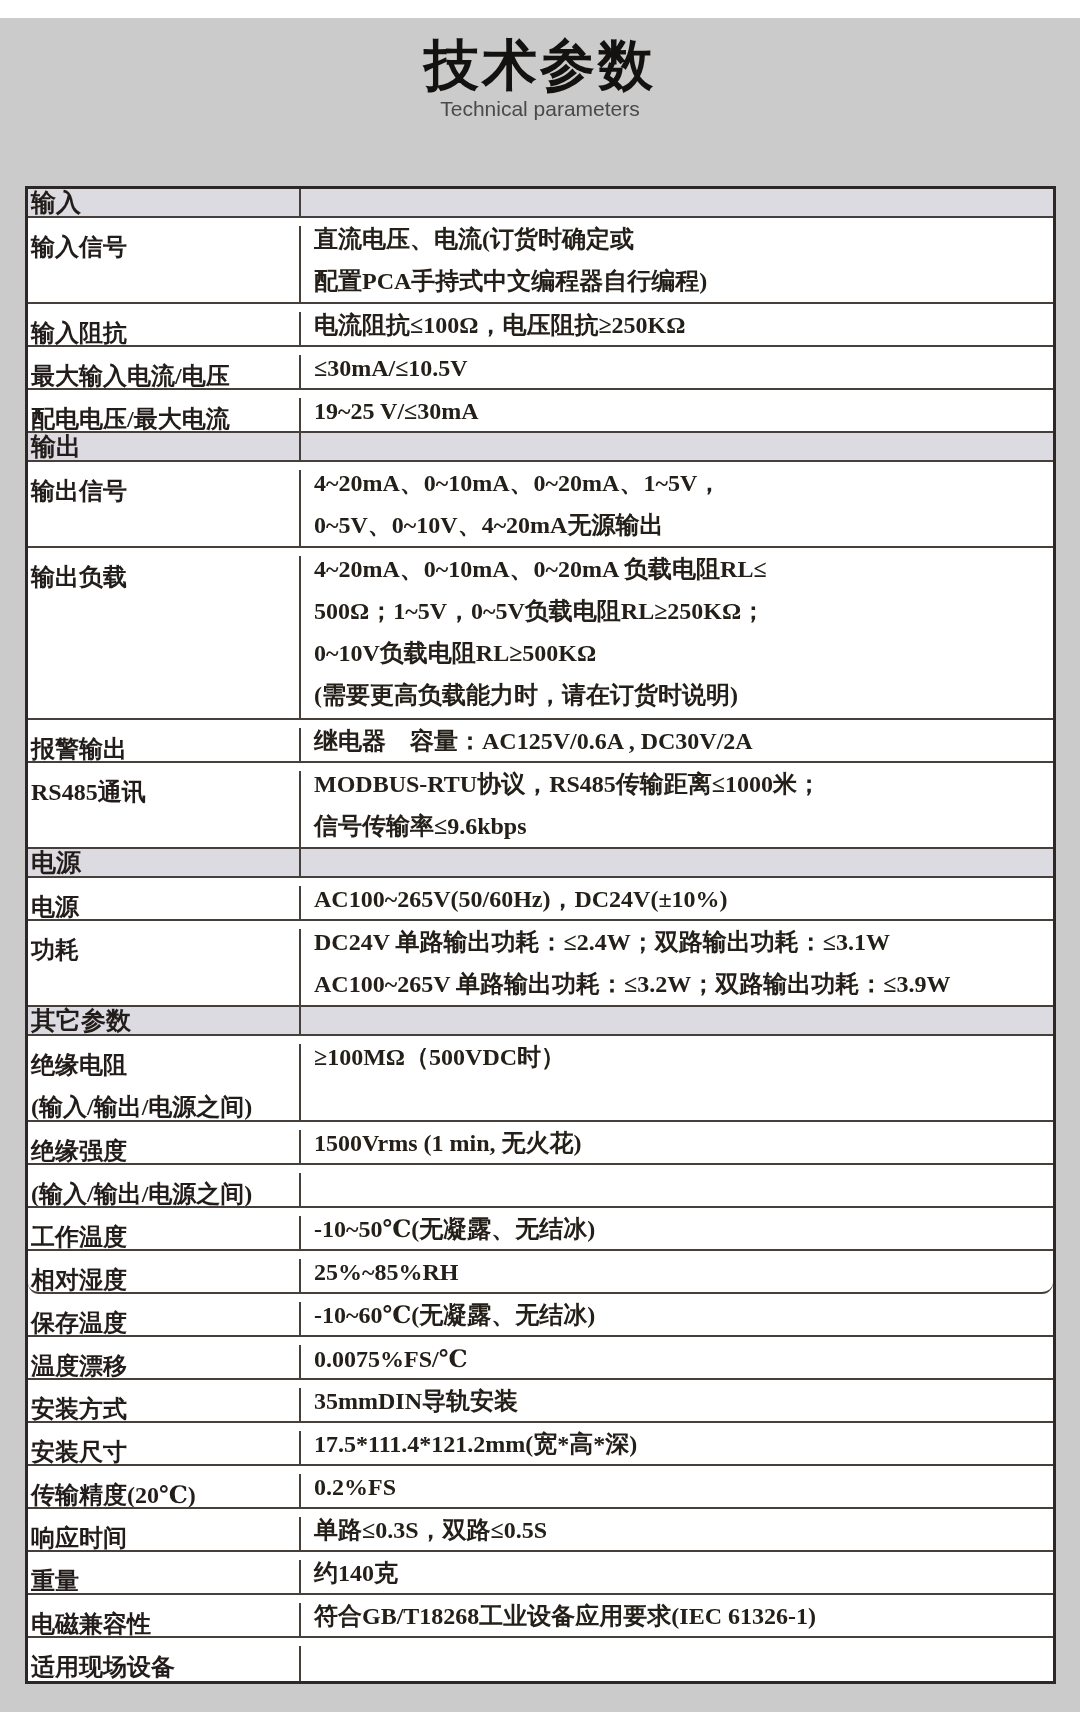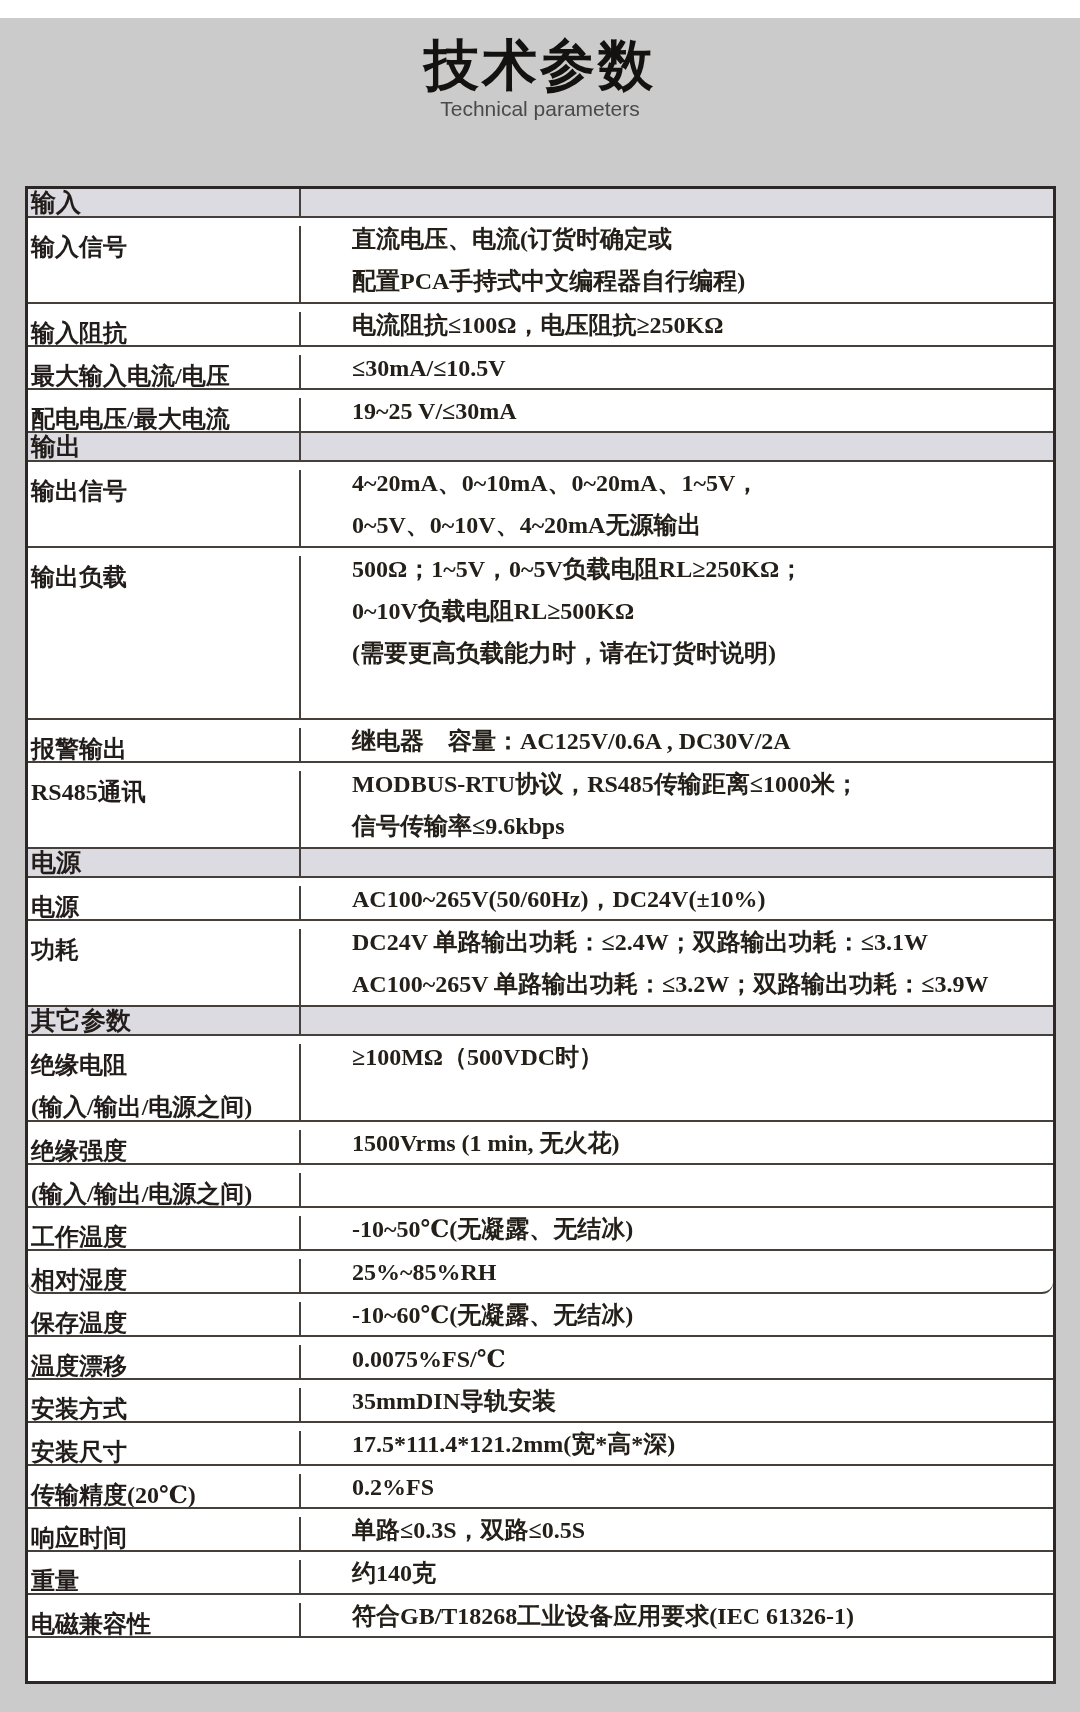--- a/index.html
+++ b/index.html
@@ -26,21 +26,20 @@
   }
   .spec-table{
     position:absolute;left:25px;top:186px;width:1031px;
     border:3px solid #2d2825;background:#ffffff;
     box-sizing:border-box;
   }
   .trow{
     display:flex;box-sizing:border-box;
     border-bottom:2px solid #46403c;
     overflow:hidden;
-    gap:38px;
   }
   .trow:last-child{border-bottom:none;flex-direction:column;}
   .sec-row{
     background:#dcdbe1;height:29px;
   }
   .sec-label{
     box-sizing:border-box;width:273px;padding-left:3px;
     border-right:2px solid #46403c;
     font-size:25px;font-weight:700;color:#221d1a;
     display:flex;align-items:center;overflow:visible;white-space:nowrap;
@@ -123,20 +122,21 @@
       <div class="cell value">
         <div class="line">4~20mA、0~10mA、0~20mA、1~5V，</div>
         <div class="line">0~5V、0~10V、4~20mA无源输出</div>
       </div>
     </div>
     <div class="trow" style="height: 172px;">
       <div class="cell label">
         <div class="line">输出负载</div>
       </div>
       <div class="cell value">
+        <div class="line">4~20mA、0~10mA、0~20mA 负载电阻RL≤</div>
         <div class="line">500Ω；1~5V，0~5V负载电阻RL≥250KΩ；</div>
         <div class="line">0~10V负载电阻RL≥500KΩ</div>
         <div class="line">(需要更高负载能力时，请在订货时说明)</div>
       </div>
     </div>
     <div class="trow" style="height: 43px;">
       <div class="cell label">
         <div class="line">报警输出</div>
       </div>
       <div class="cell value">

